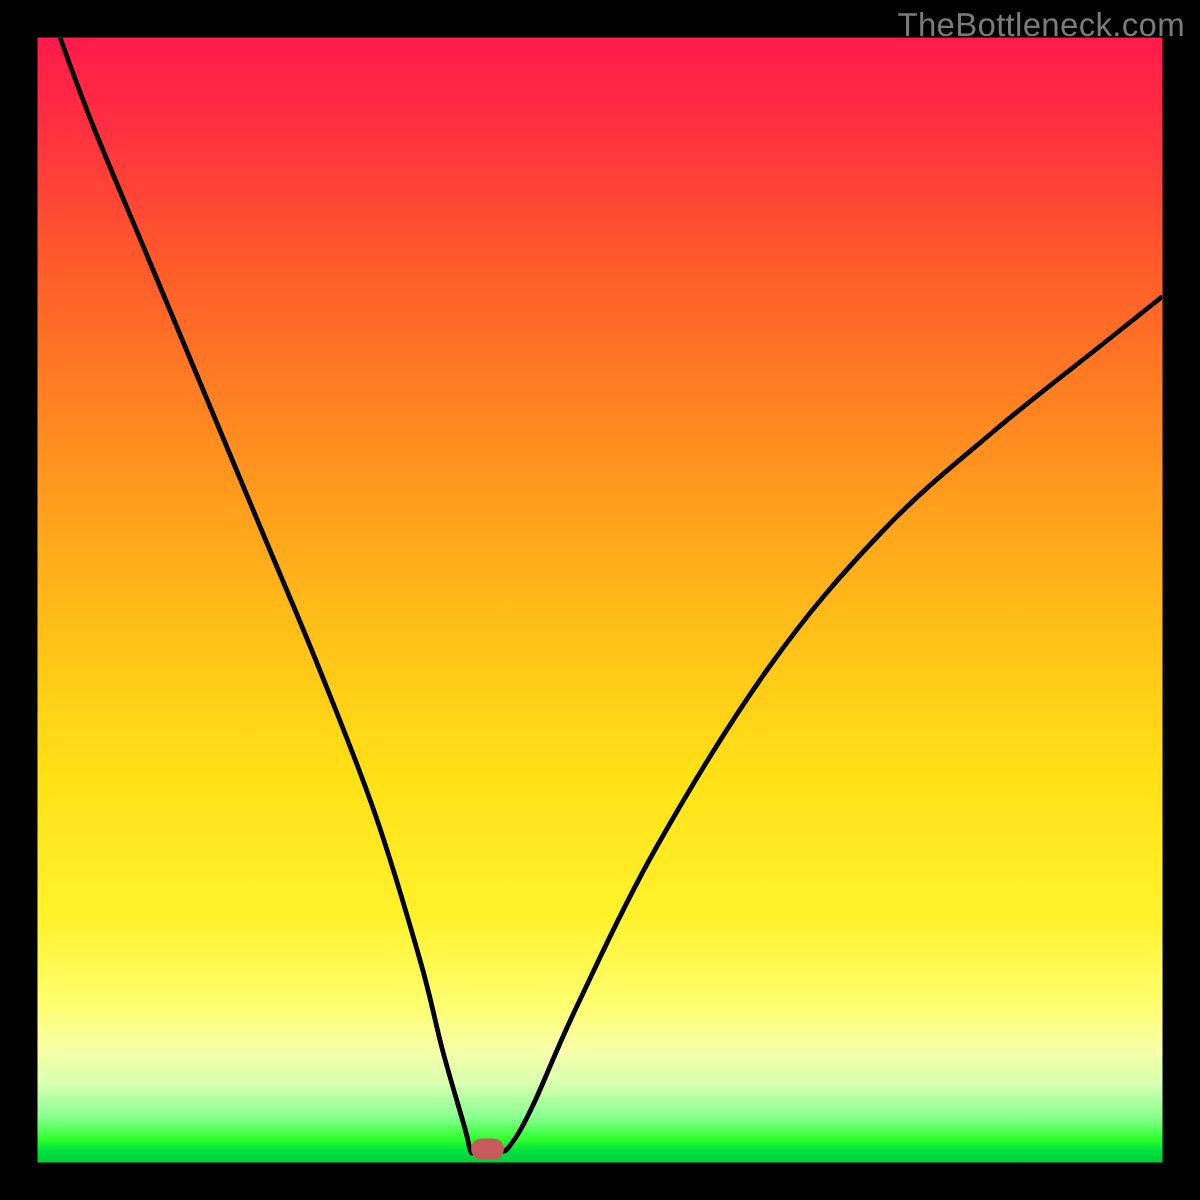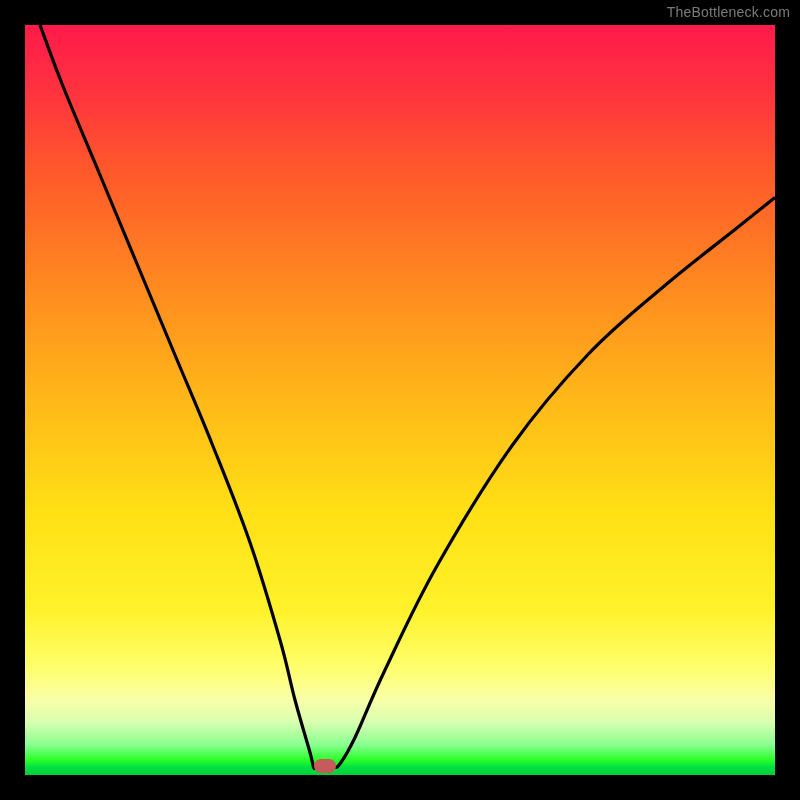--- a/index.html
+++ b/index.html
@@ -32,21 +32,21 @@
       #2aff2a 98%,
       #00e040 99%,
       #00d038 100%
     );
   }
   .watermark {
     position: absolute;
     top: 4px;
     right: 10px;
     color: #7a7a7a;
-    font-size: 14px;
+    font-size: 22px;
     font-weight: 500;
     letter-spacing: 0.2px;
     z-index: 10;
   }
   svg.curve {
     position: absolute;
     left: 0;
     top: 0;
     width: 750px;
     height: 750px;

